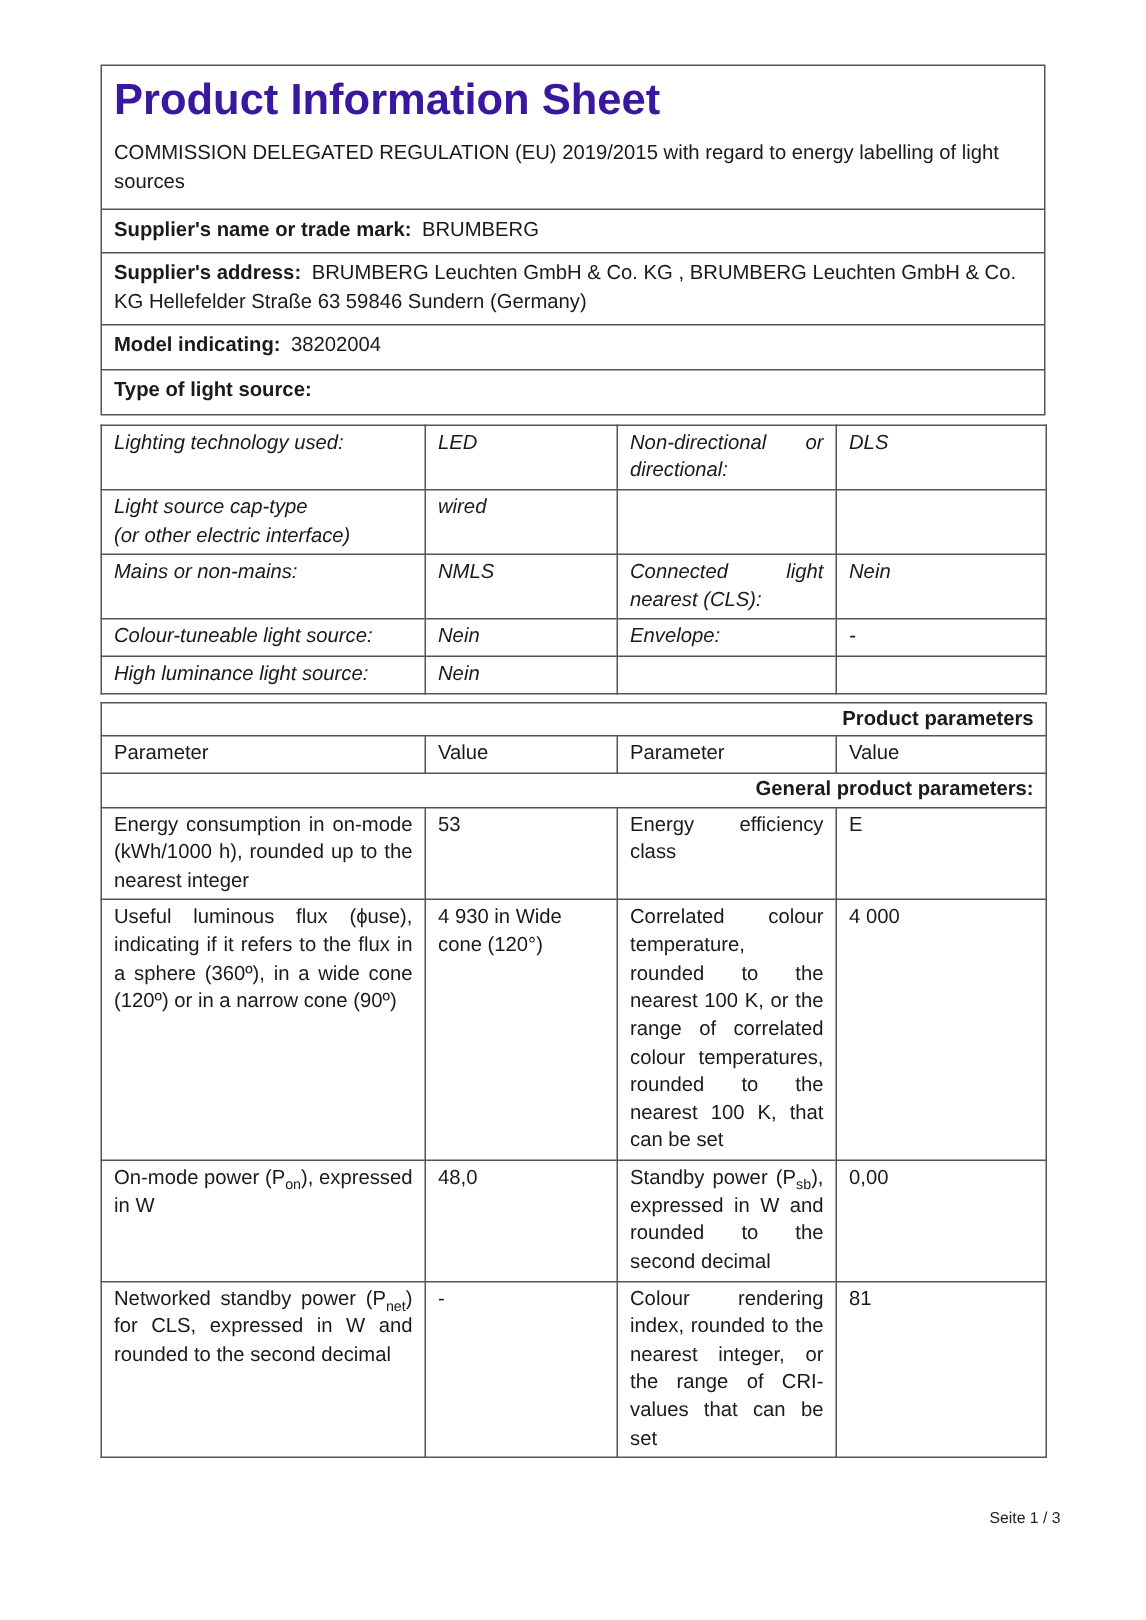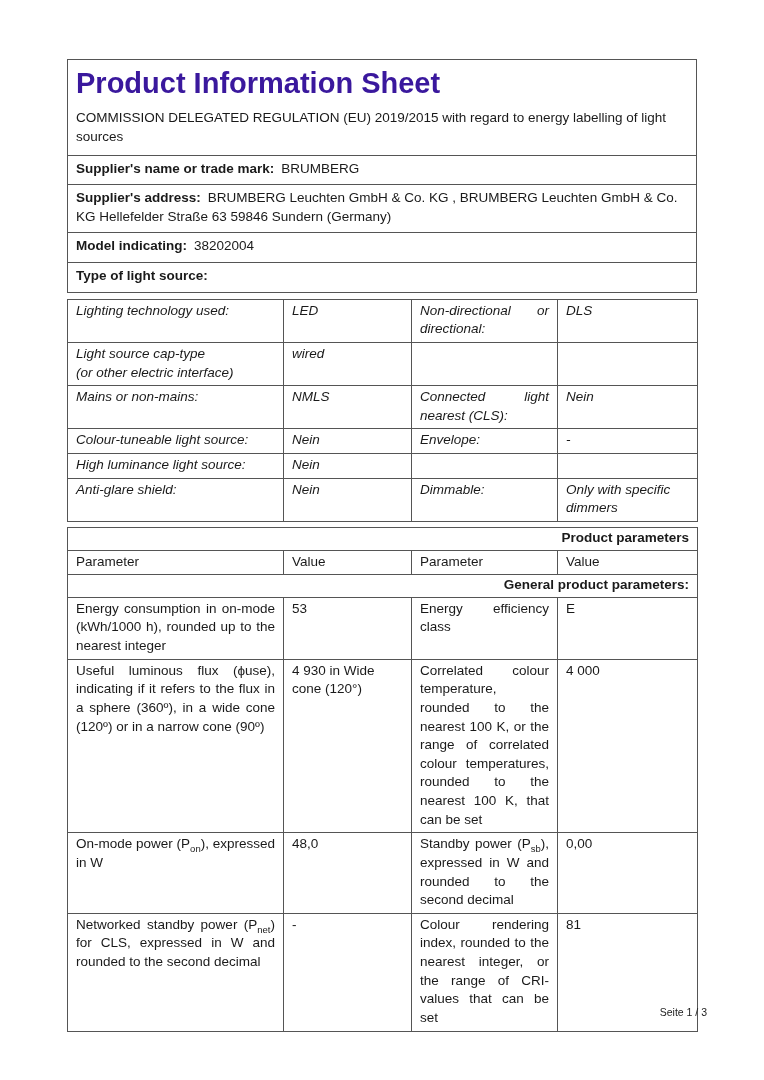--- a/index.html
+++ b/index.html
@@ -1,21 +1,21 @@
 <!DOCTYPE html>
 <html><head>
 <meta charset="utf-8">
 <style>
   html,body{margin:0;padding:0;background:#fff;}
   .page{
     position:relative;width:764px;height:1080px;background:#ffffff;overflow:hidden;
     font-family:"Liberation Sans","DejaVu Sans",sans-serif;
     font-size:13.5px;color:#1a1a1a;line-height:1.38;
   }
-  .doc{position:absolute;left:67px;top:59px;width:630px;}
+  .doc{position:absolute;left:67px;top:43px;width:630px;}
   .headblock{border:1.5px solid #555;}
   .hrow{border-top:1.5px solid #555;padding:4px 8px 6px;}
   .hrow.first{border-top:none;padding:7px 8px 8px;}
   .title{font-size:29px;font-weight:bold;color:#3a189d;margin:0 0 9px 0;line-height:1.15;letter-spacing:0;}
   .subtitle{margin:0;}
   .b{font-weight:bold;}
   .lv{margin-left:7px;}
   table{border-collapse:collapse;width:100%;table-layout:fixed;}
   .tbl-light{margin-top:6px;font-style:italic;}
   .tbl-params{margin-top:5px;}
@@ -88,26 +88,20 @@
         <td class="val">Nein</td>
         <td>Envelope:</td>
         <td class="val">-</td>
       </tr>
       <tr>
         <td>High luminance light source:</td>
         <td class="val">Nein</td>
         <td></td>
         <td class="val"></td>
       </tr>
-      <tr>
-        <td>Anti-glare shield:</td>
-        <td class="val">Nein</td>
-        <td>Dimmable:</td>
-        <td class="val">Only with specific dimmers</td>
-      </tr>
     </tbody>
       </table>
 
     <table class="tbl-params">
       <colgroup>
           <col style="width:216px">
           <col style="width:128px">
           <col style="width:146px">
           <col style="width:140px">
         </colgroup>

